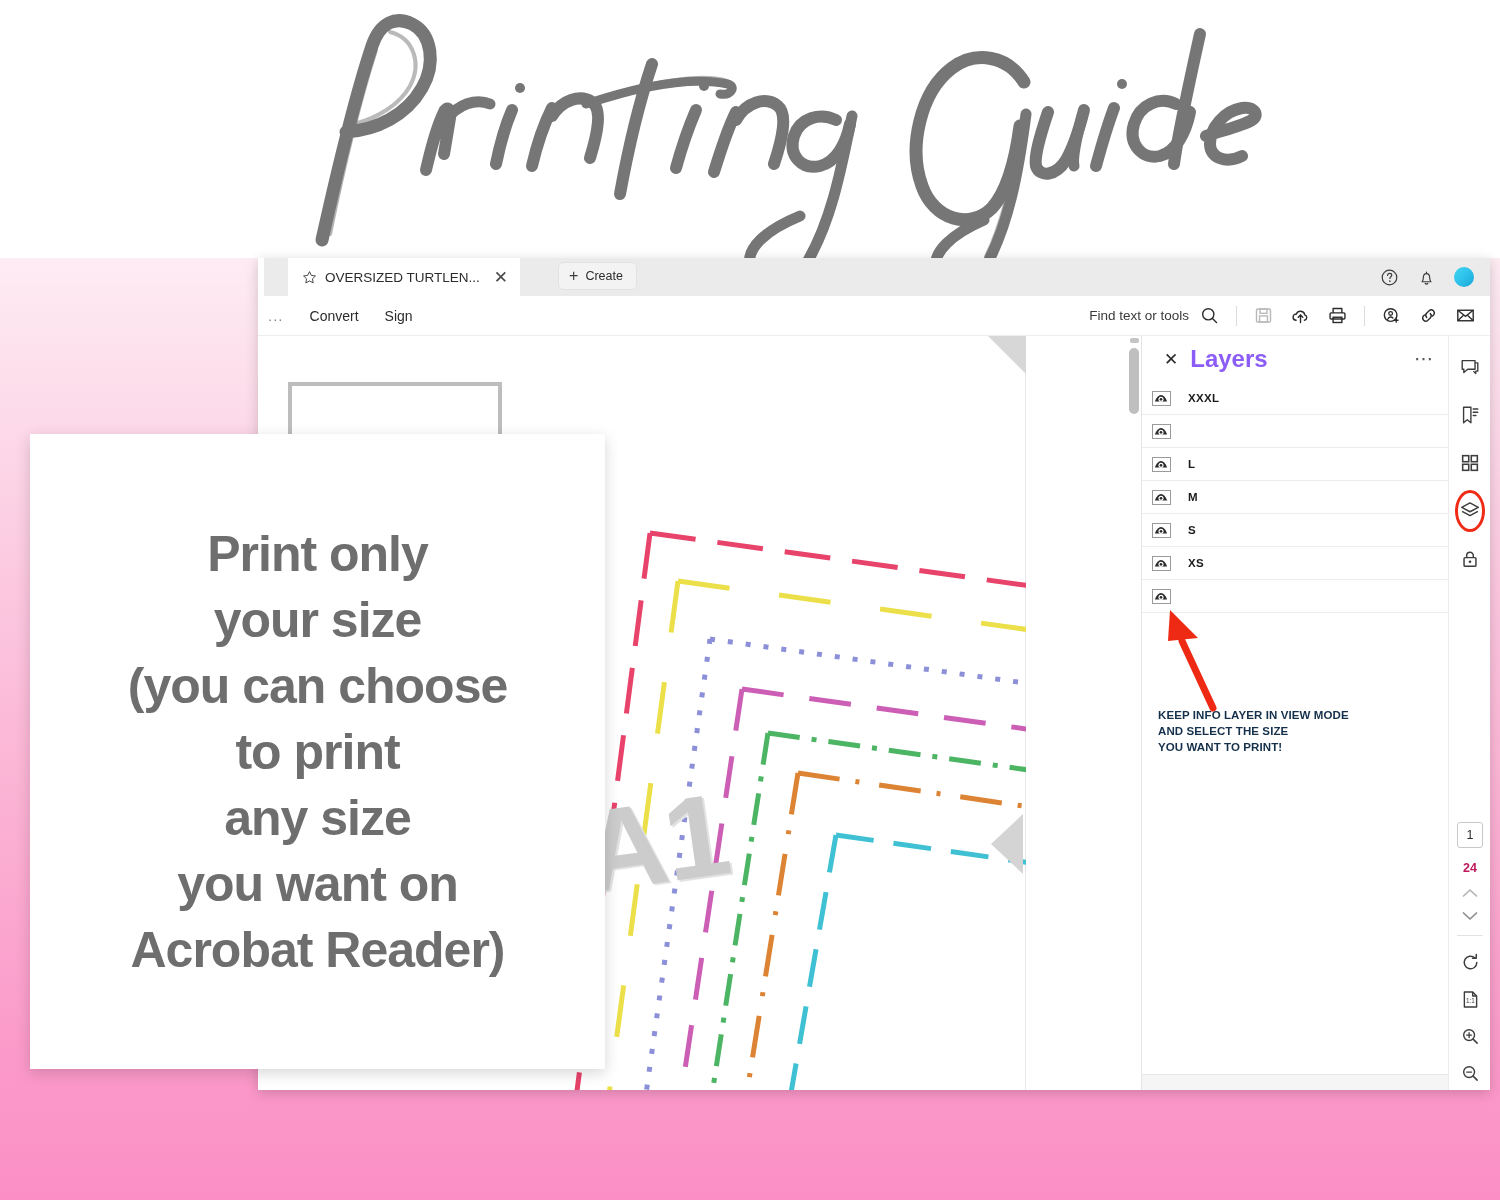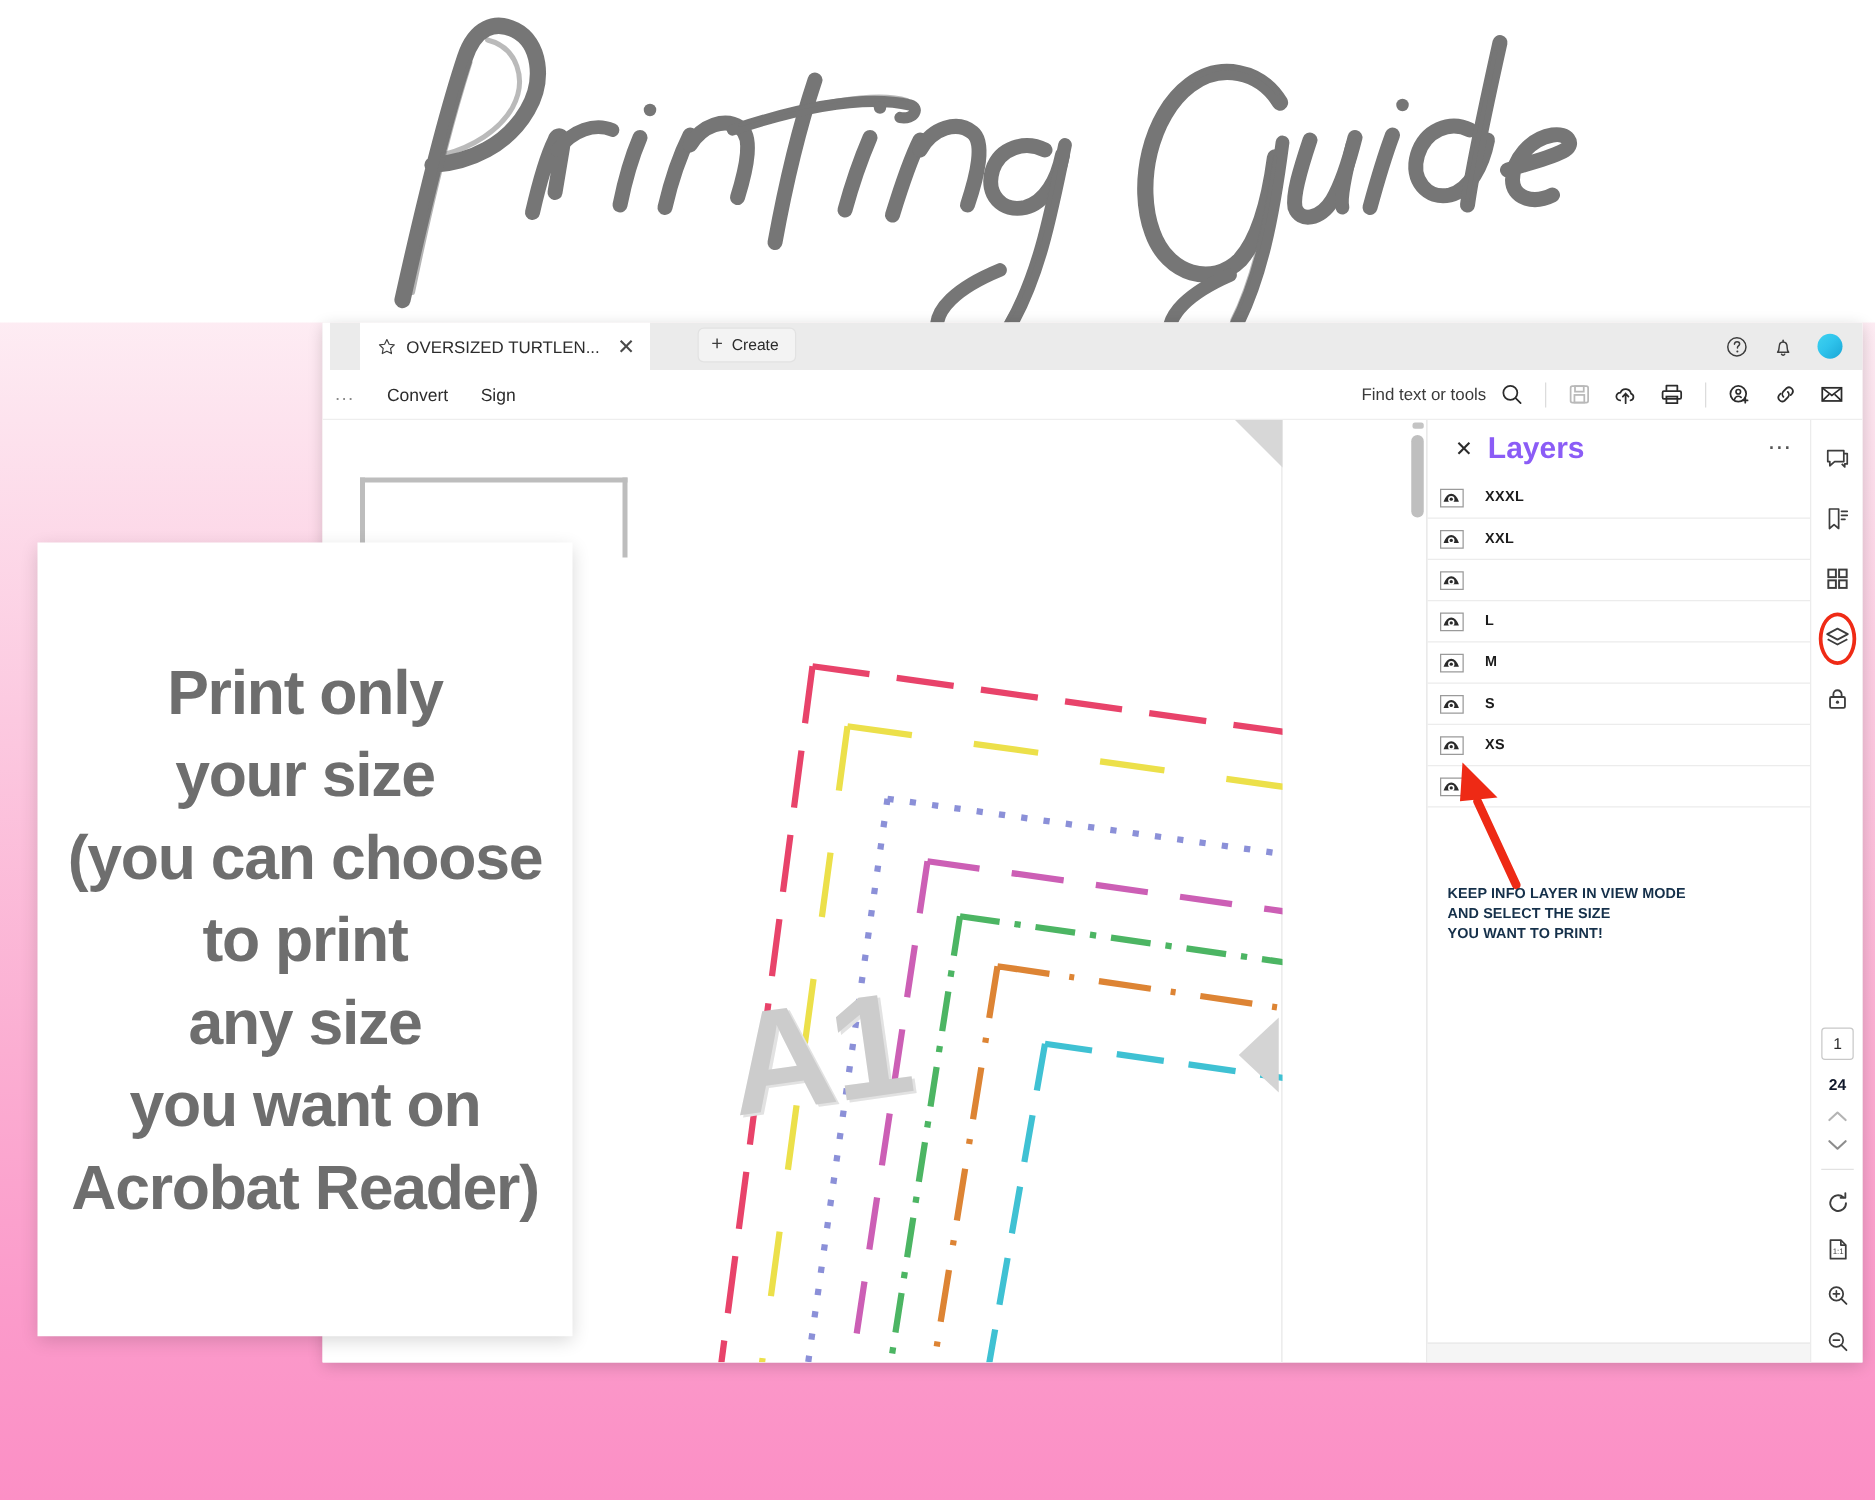--- a/index.html
+++ b/index.html
@@ -195,29 +195,29 @@
   }
   #rail-bottom {
     position: absolute; left: 0; bottom: 6px; width: 42px;
     display: flex; flex-direction: column; align-items: center;
   }
   #pagebox {
     width: 26px; height: 26px; border: 1px solid #c8c8c8; border-radius: 3px;
     display: flex; align-items: center; justify-content: center;
     font-size: 12.5px; color: #2c2c2c; background: #fff;
   }
-  #pagetotal { font-size: 12.5px; font-weight: 700; color: #0f172a; margin-top: 13px; }
+  #pagetotal { font-size: 12.5px; font-weight: 700; color: #be185d; margin-top: 13px; }
   .chev { margin-top: 13px; color: #b4b4b4; }
   #rail-sep { width: 26px; height: 1px; background: #e2e2e2; margin-top: 14px; }
   .rail-b-ico { margin-top: 16px; width: 21px; height: 21px; }
 
   
   #callout {
     position: absolute; left: 30px; top: 434px;
-    width: 428px; height: 635px;
+    width: 575px; height: 635px;
     background: #ffffff;
     box-shadow: 0 4px 14px rgba(0,0,0,.16);
     display: flex; align-items: center; justify-content: center;
     padding: 14px 1px;
   }
   #callout-text {
     text-align: center; color: #6e6e6e;
     font-size: 50px; font-weight: 700; line-height: 1.32;
     letter-spacing: -1px;
     font-family: "Liberation Sans", sans-serif;
@@ -407,32 +407,20 @@
               <div class="eye-cell">
                 <span class="eye-box">
                   <svg width="14" height="10" viewBox="0 0 16 11">
                     <path d="M1 9.4C2.6 4.6 5.2 2 8 2s5.4 2.6 7 7.4z" fill="#2b2b2b"></path>
                     <circle cx="8" cy="7" r="2.9" fill="#ffffff"></circle>
                     <circle cx="8" cy="7" r="1.5" fill="#2b2b2b"></circle>
                   </svg>
                 </span>
               </div>
               <div class="lname">XXXL</div>
-            </div>
-            <div class="lrow">
-              <div class="eye-cell">
-                <span class="eye-box">
-                  <svg width="14" height="10" viewBox="0 0 16 11">
-                    <path d="M1 9.4C2.6 4.6 5.2 2 8 2s5.4 2.6 7 7.4z" fill="#2b2b2b"></path>
-                    <circle cx="8" cy="7" r="2.9" fill="#ffffff"></circle>
-                    <circle cx="8" cy="7" r="1.5" fill="#2b2b2b"></circle>
-                  </svg>
-                </span>
-              </div>
-              <div class="lname">XXL</div>
             </div>
             <div class="lrow">
               <div class="eye-cell">
                 <span class="eye-box">
                   <svg width="14" height="10" viewBox="0 0 16 11">
                     <path d="M1 9.4C2.6 4.6 5.2 2 8 2s5.4 2.6 7 7.4z" fill="#2b2b2b"></path>
                     <circle cx="8" cy="7" r="2.9" fill="#ffffff"></circle>
                     <circle cx="8" cy="7" r="1.5" fill="#2b2b2b"></circle>
                   </svg>
                 </span>

